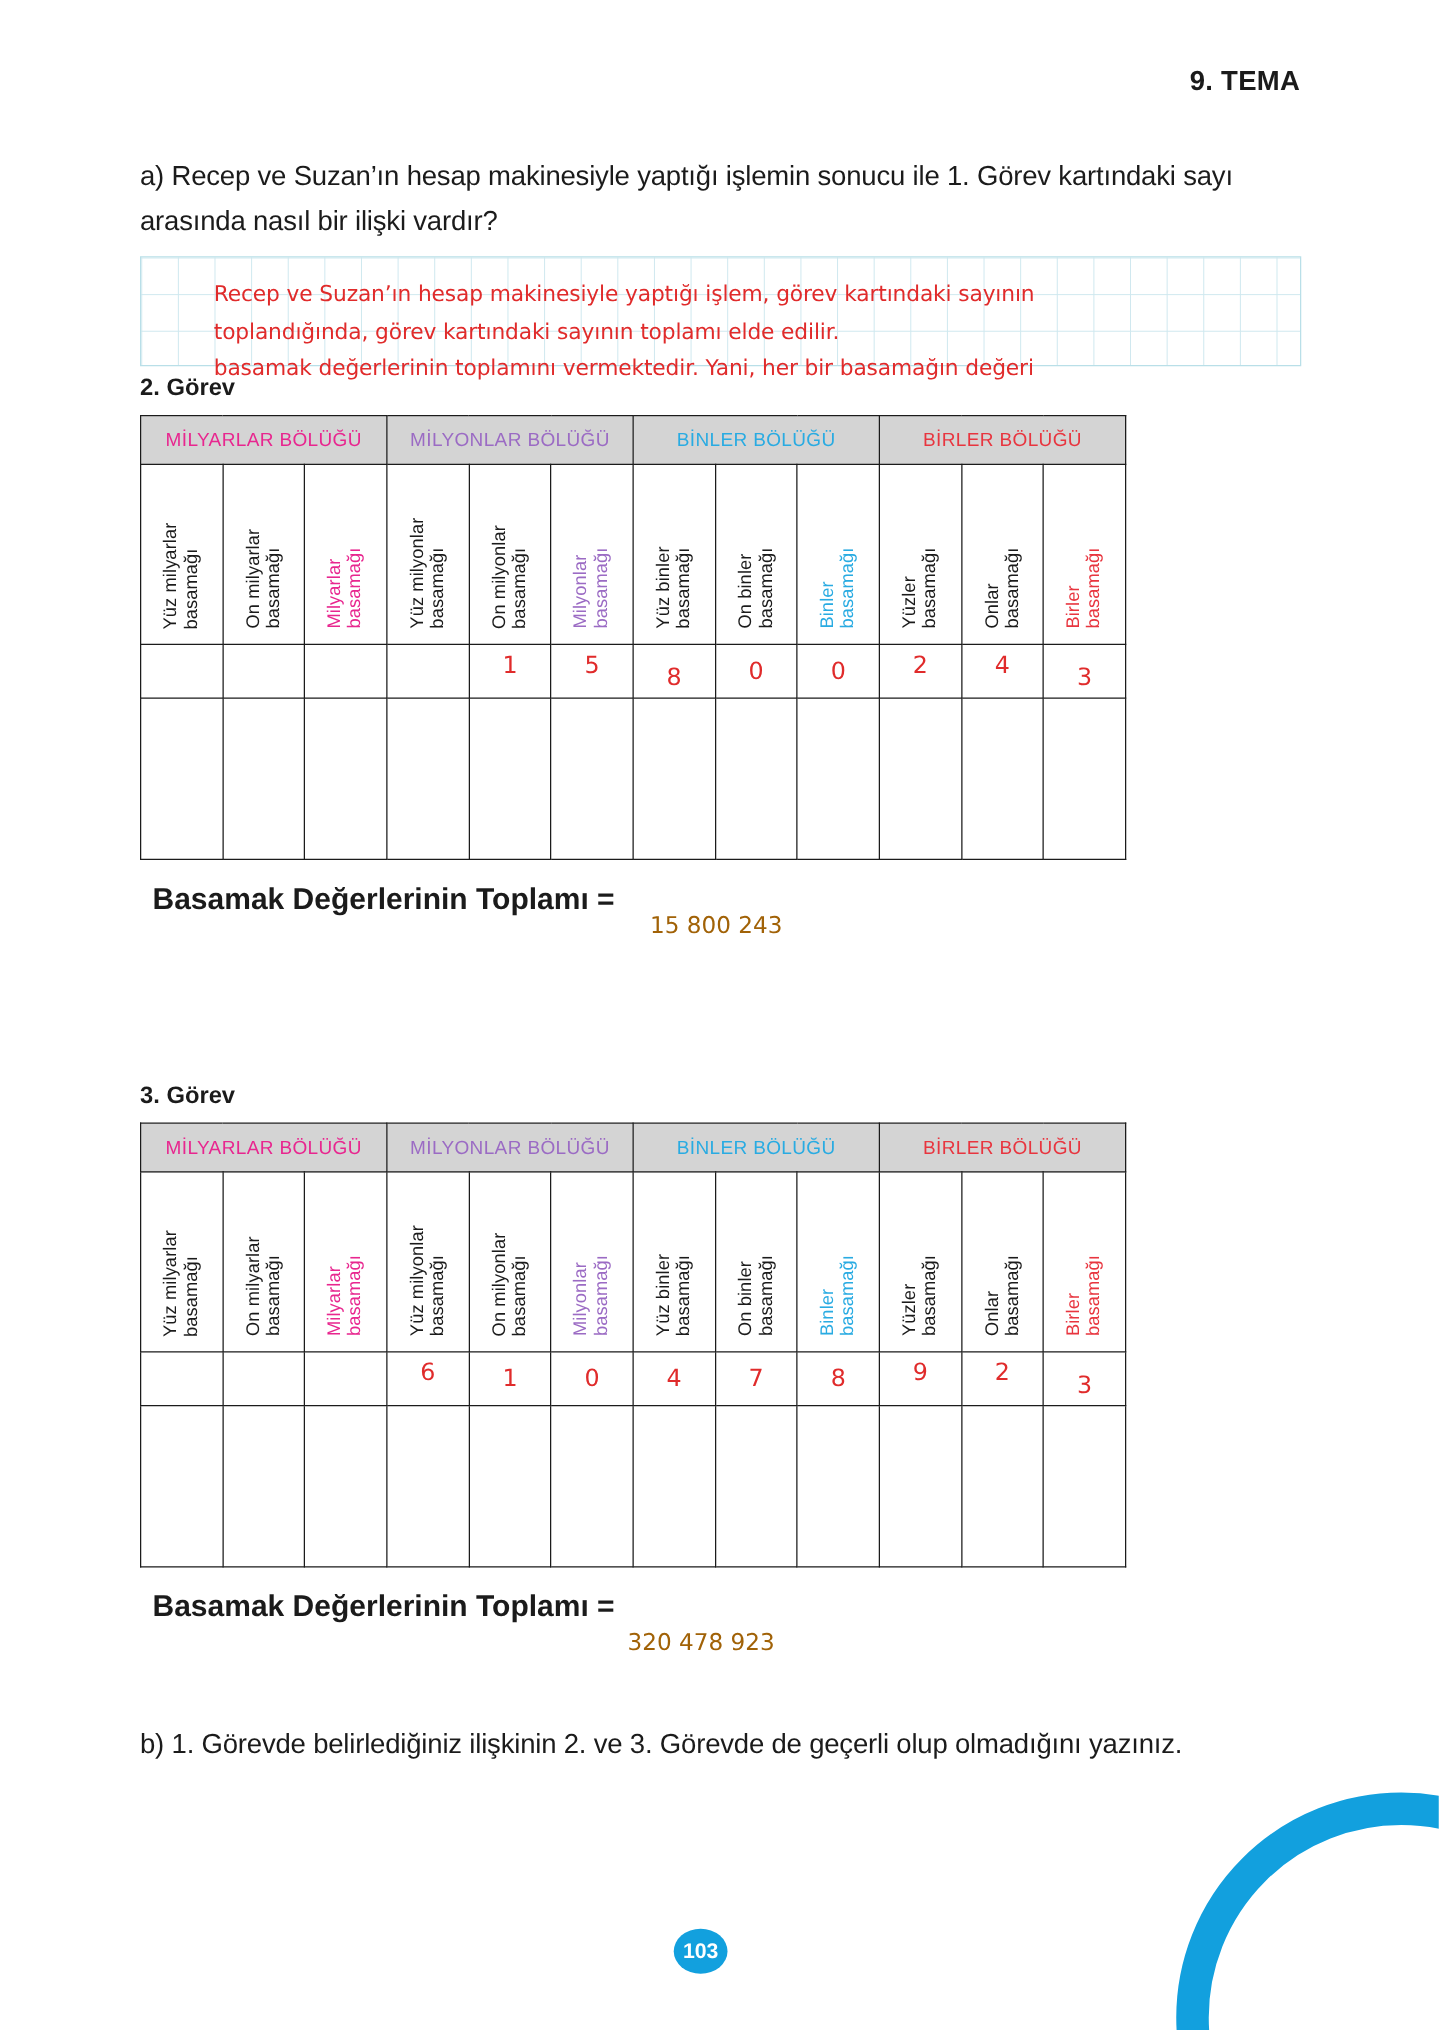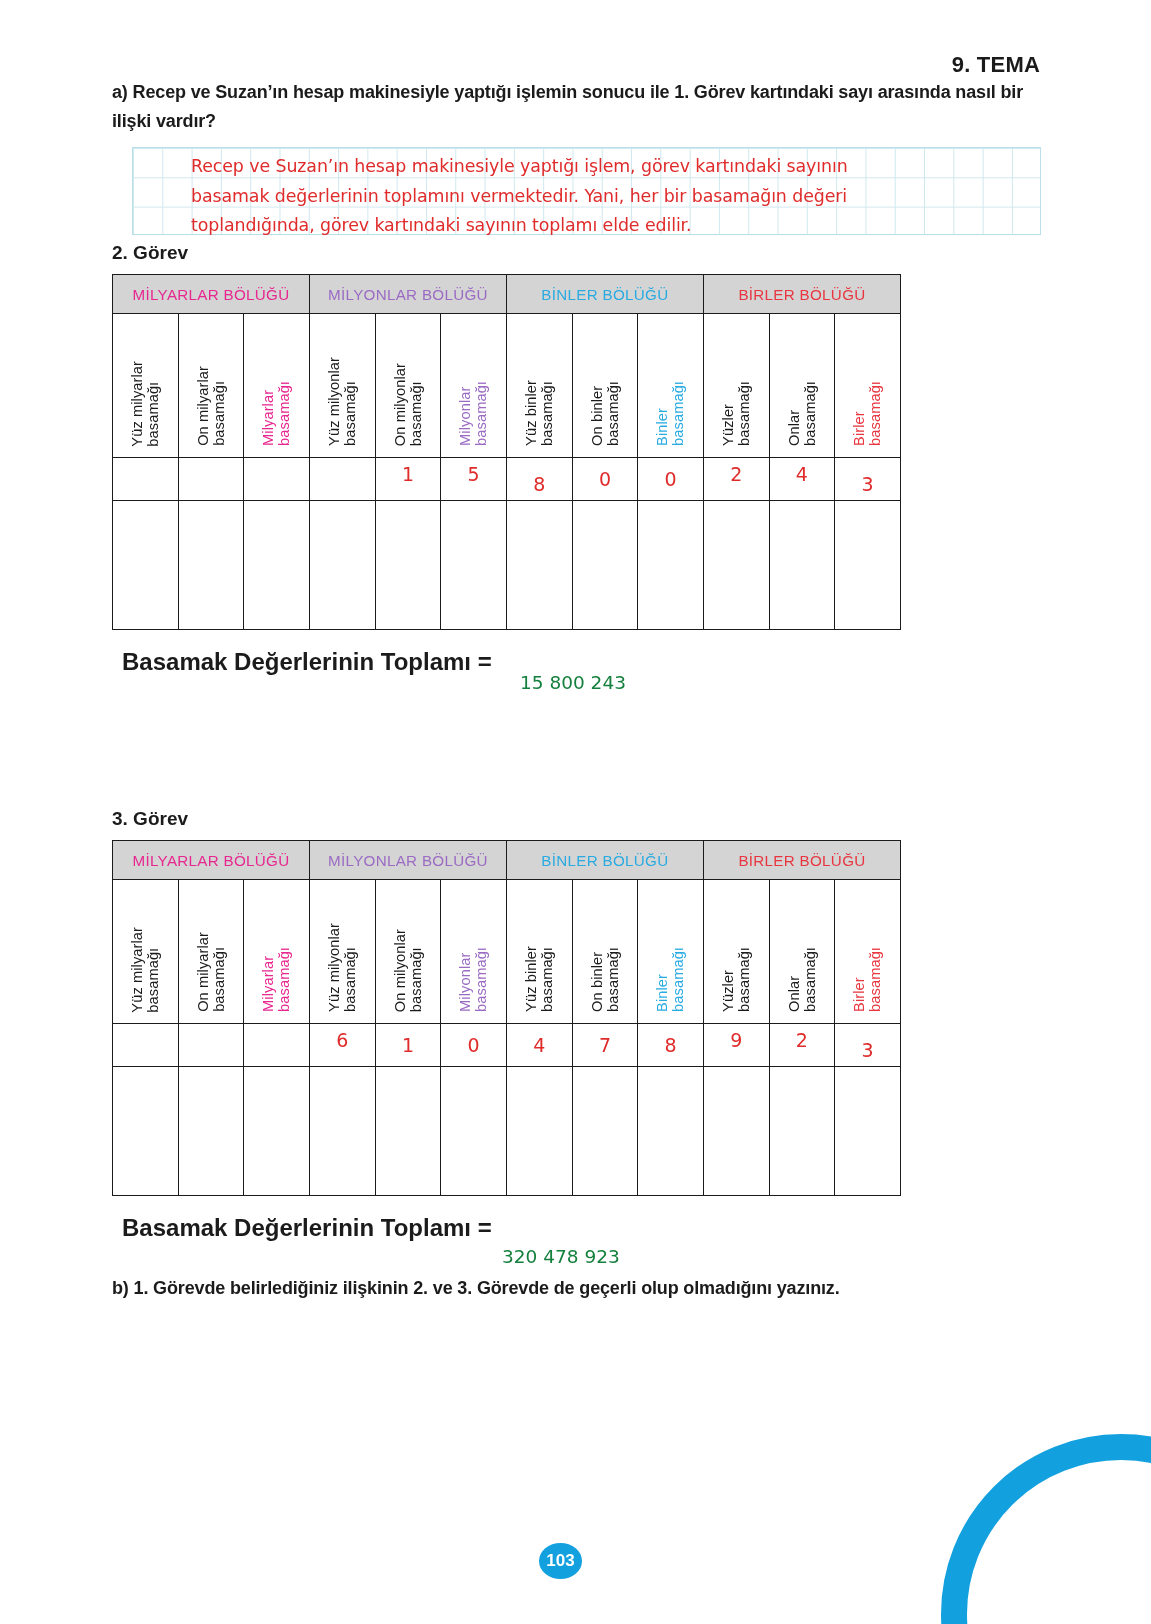--- a/index.html
+++ b/index.html
@@ -41,39 +41,39 @@
     text-align: right;
     font-size: 22px;
     font-weight: bold;
     letter-spacing: .2px;
     padding-top: 52px;
     padding-right: 1px;
   }
 
   
   .prompt {
-    font-size: 18px;
-    font-weight: bold;
+    font-size: 22px;
+    font-weight: normal;
     line-height: 1.62;
+    margin-top: 45px;
     letter-spacing: -0.15px;
   }
 
   
   .notebook {
     position: relative;
     box-sizing: border-box;
     border: 1px solid #b9dfe8;
     background-color: #ffffff;
     background-image:
       linear-gradient(to right, #cfe8ef 1px, transparent 1px),
       linear-gradient(to bottom, #cfe8ef 1px, transparent 1px);
     background-size: 29.3px 29.3px;
     background-position: 0 0;
-    padding: 4px 0 3px 0;
-    margin-left: 20px;
+    padding: 16px 0 3px 0;
   }
   .notebook.box-a { margin-top: 11px; height: 88px; }
   .notebook.box-b { margin-top: 13px; height: 117px; }
 
   .hand {
     font-family: "DejaVu Sans", sans-serif;
     color: #e02b2b;
     font-size: 17.4px;
     line-height: 29.3px;
     padding-left: 58px;
@@ -149,21 +149,21 @@
     height: 60px;
   }
   .sum-label {
     font-size: 24px;
     font-weight: bold;
     display: inline-block;
   }
   .sum-value {
     position: absolute;
     font-family: "DejaVu Sans", sans-serif;
-    color: #15803d;
+    color: #a16207;
     font-size: 18.5px;
   }
   .sum-value.v1 { left: 408px; top: 24px; }
   .sum-value.v2 { left: 390px; top: 32px; }
 
   
   .page-number {
     position: absolute;
     left: 539px;
     top: 1543px;
@@ -188,22 +188,22 @@
 <div class="corner-arc"></div>
 
 <div class="page">
 
   <div class="theme-label">9. TEMA</div>
 
   <div class="prompt">a) Recep ve Suzan’ın hesap makinesiyle yaptığı işlemin sonucu ile 1. Görev kartındaki sayı arasında nasıl bir ilişki vardır?</div>
 
   <div class="notebook box-a">
     <div class="hand">Recep ve Suzan’ın hesap makinesiyle yaptığı işlem, görev kartındaki sayının</div>
+    <div class="hand">toplandığında, görev kartındaki sayının toplamı elde edilir.</div>
     <div class="hand">basamak değerlerinin toplamını vermektedir. Yani, her bir basamağın değeri</div>
-    <div class="hand">toplandığında, görev kartındaki sayının toplamı elde edilir.</div>
   </div>
 
   <div class="gorev-heading">2. Görev</div>
 
   <table class="pv">
     <tbody>
         <tr>
       <th class="grp" colspan="3" style="color: rgb(232, 38, 143);">MİLYARLAR BÖLÜĞÜ</th>
       <th class="grp" colspan="3" style="color: rgb(155, 107, 196);">MİLYONLAR BÖLÜĞÜ</th>
       <th class="grp" colspan="3" style="color: rgb(41, 171, 226);">BİNLER BÖLÜĞÜ</th>

